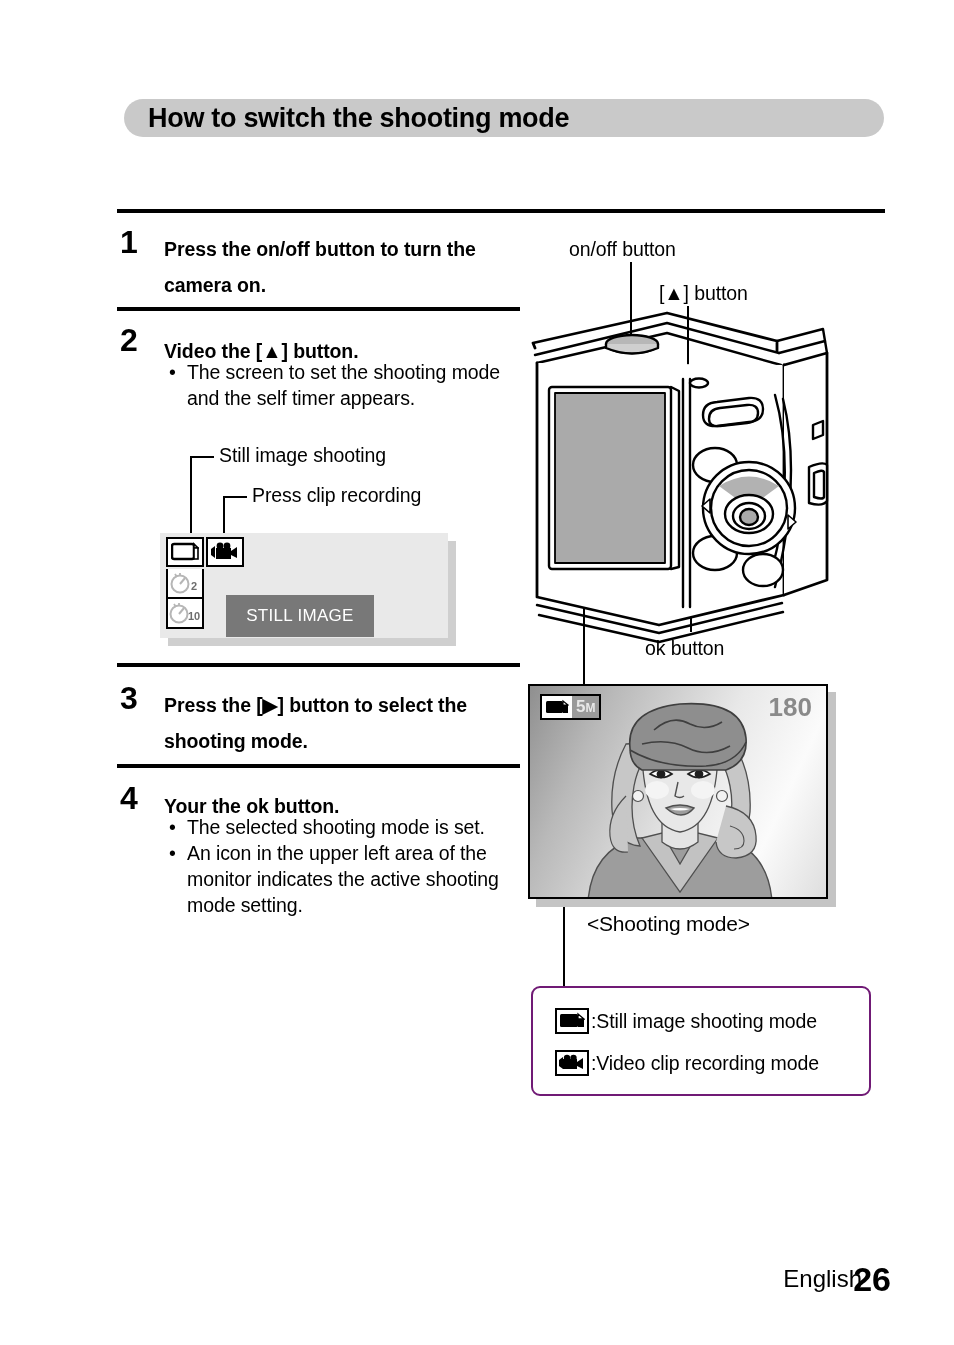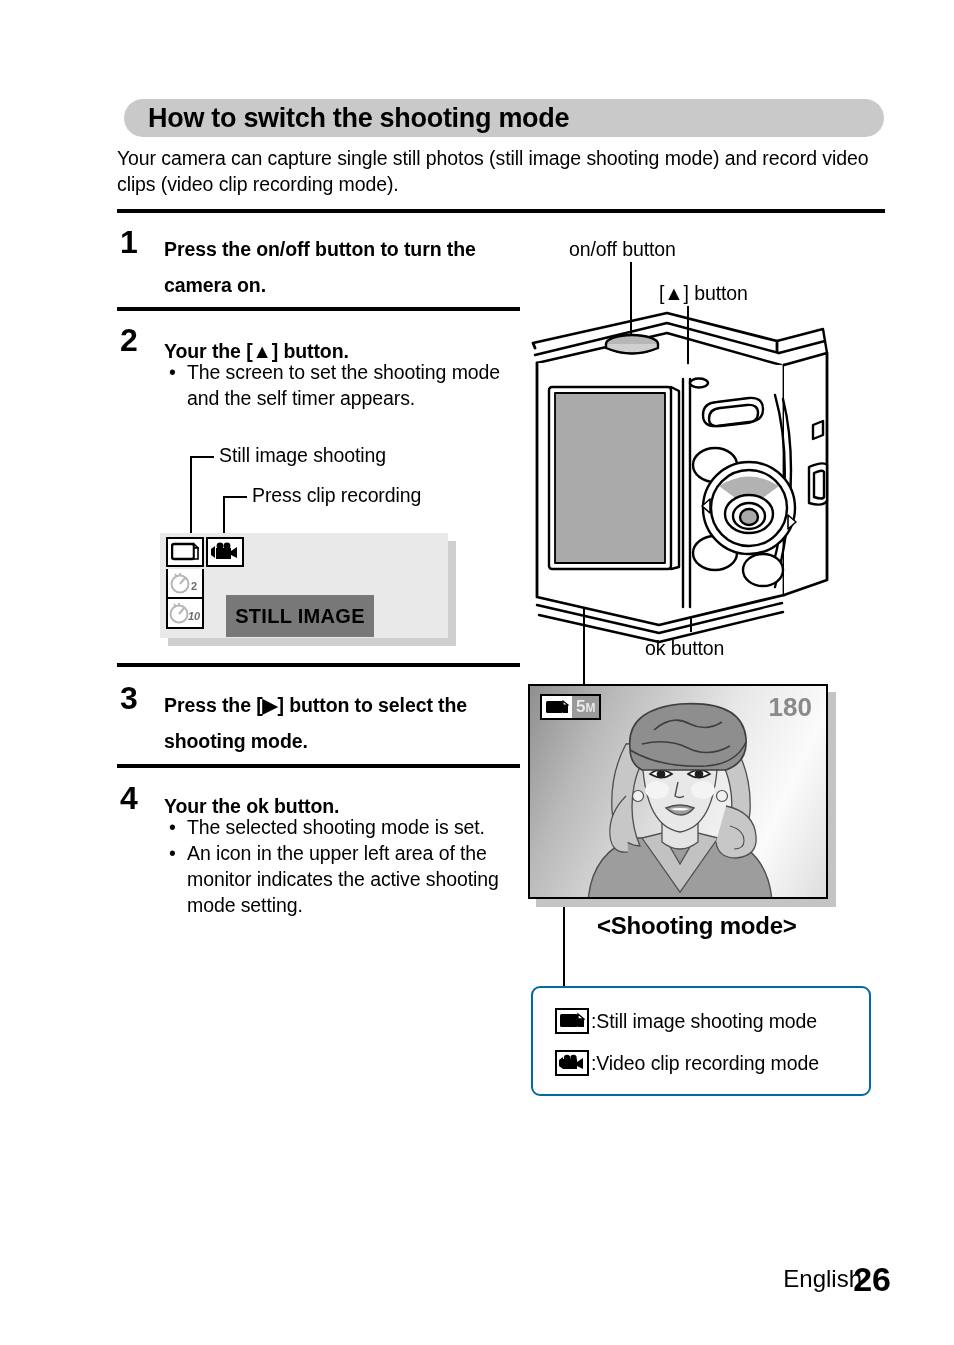--- a/index.html
+++ b/index.html
@@ -126,35 +126,35 @@
     position: absolute;
     background: #ffffff;
     border: 2px solid #000;
     display: flex;
     align-items: center;
     justify-content: center;
   }
   .still-icon-wrap { left: 6px; top: 4px; width: 38px; height: 30px; }
   .video-icon-wrap { left: 46px; top: 4px; width: 38px; height: 30px; }
   .timer2-wrap { left: 6px; top: 36px; width: 38px; height: 30px; border-top: none; }
-  .timer10-wrap { left: 6px; top: 66px; width: 38px; height: 30px; border-top: none; font-style: italic; }
+  .timer10-wrap { left: 6px; top: 66px; width: 38px; height: 30px; border-top: none; }
 
   .still-image-btn {
     position: absolute;
     left: 66px; top: 62px;
     width: 148px; height: 42px;
     background: #787878;
     display: flex;
     align-items: center;
     justify-content: center;
   }
   .still-image-btn-label {
-    color: #000000;
-    font-size: 20px;
-    font-weight: bold;
+    color: #ffffff;
+    font-size: 17px;
+    font-weight: normal;
     letter-spacing: 0.3px;
   }
 
   
   .camera-illus {
     position: absolute;
     left: 515px; top: 295px;
     width: 365px; height: 370px;
   }
 
@@ -200,32 +200,31 @@
   .monitor-count {
     position: absolute;
     right: 14px; top: 6px;
     font-size: 26px;
     font-weight: bold;
     color: #8a8a8a;
   }
   .monitor-caption {
     position: absolute;
     left: 575px; top: 912px;
-    font-size: 24px;
-    font-weight: bold;
+    font-size: 21px;
+    font-weight: normal;
     letter-spacing: -0.2px;
-    margin-left: 10px;
   }
 
   
   .legend {
     position: absolute;
     left: 519px; top: 986px;
     width: 340px; height: 110px;
-    border: 2px solid #0369a1;
+    border: 2px solid #701a75;
     border-radius: 9px;
     background: #fff;
     padding: 12px 0 0 22px;
   }
   .legend-row {
     display: flex;
     align-items: center;
     height: 42px;
   }
   .legend-icon {
@@ -257,35 +256,34 @@
 </style>
 </head>
 <body>
 
 <div class="page">
 
   <div class="section-header">
     <div class="section-header-title">How to switch the shooting mode</div>
   </div>
 
-  <div class="intro">Your camera can capture single still photos (still image shooting mode) and record video clips (video clip recording mode).</div>
 
   <div class="rule wide" style="top:209px;"></div>
   <div class="rule narrow" style="top:307px;"></div>
   <div class="rule narrow" style="top:663px;"></div>
   <div class="rule narrow" style="top:764px;"></div>
 
   <div class="step">
     <div class="step-num" style="left:108px; top:226px;">1</div>
     <div class="step-title" style="left:152px; top:231px; width:345px;">Press the on/off button to turn the camera on.</div>
   </div>
 
   <div class="step">
     <div class="step-num" style="left:108px; top:324px;">2</div>
-    <div class="step-title" style="left:152px; top:333px; width:345px;">Your the [▲] button.</div>
+    <div class="step-title" style="left:152px; top:333px; width:345px;">Video the [▲] button.</div>
     <div class="bullets" style="left:157px; top:359px; width:345px;">
       <div class="bullet">
         <span class="bullet-dot">•</span>
         <span class="bullet-text">The screen to set the shooting mode and the self timer appears.</span>
       </div>
     </div>
   </div>
 
   <div class="callout-label" style="left:207px; top:444px;">Still image shooting</div>
   <div class="hline" style="left:178px; top:456px; width:24px;"></div>

